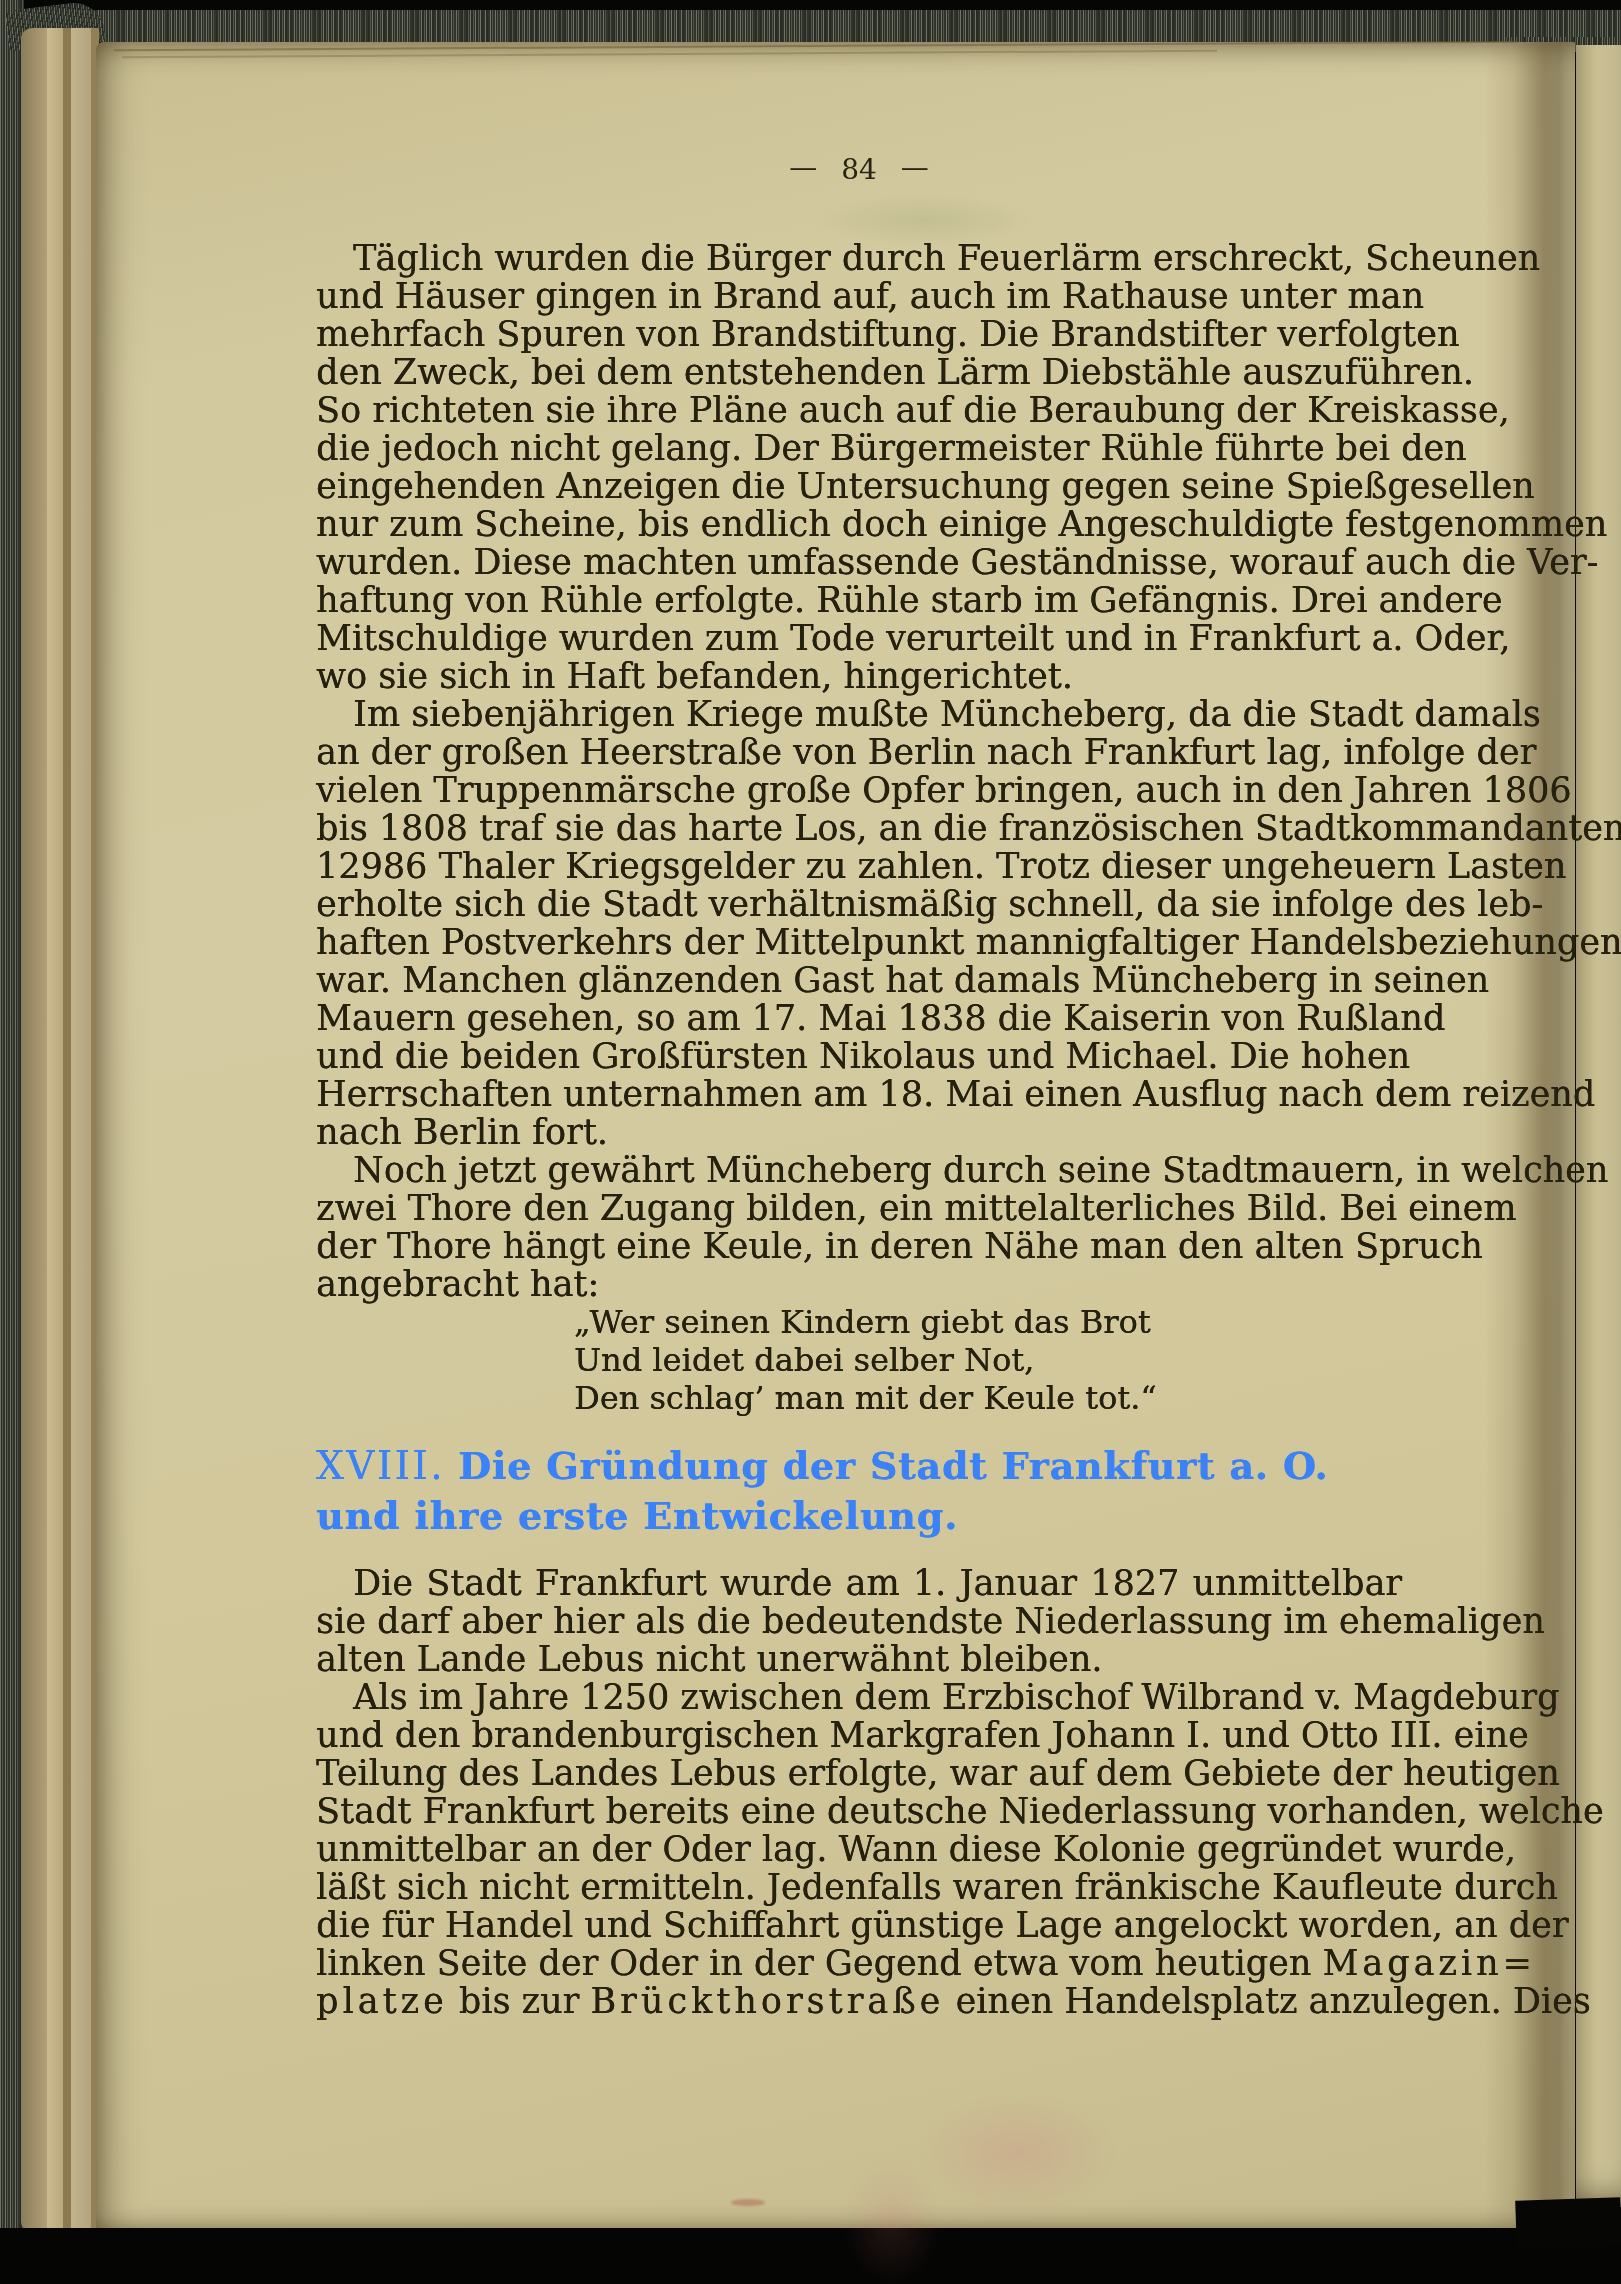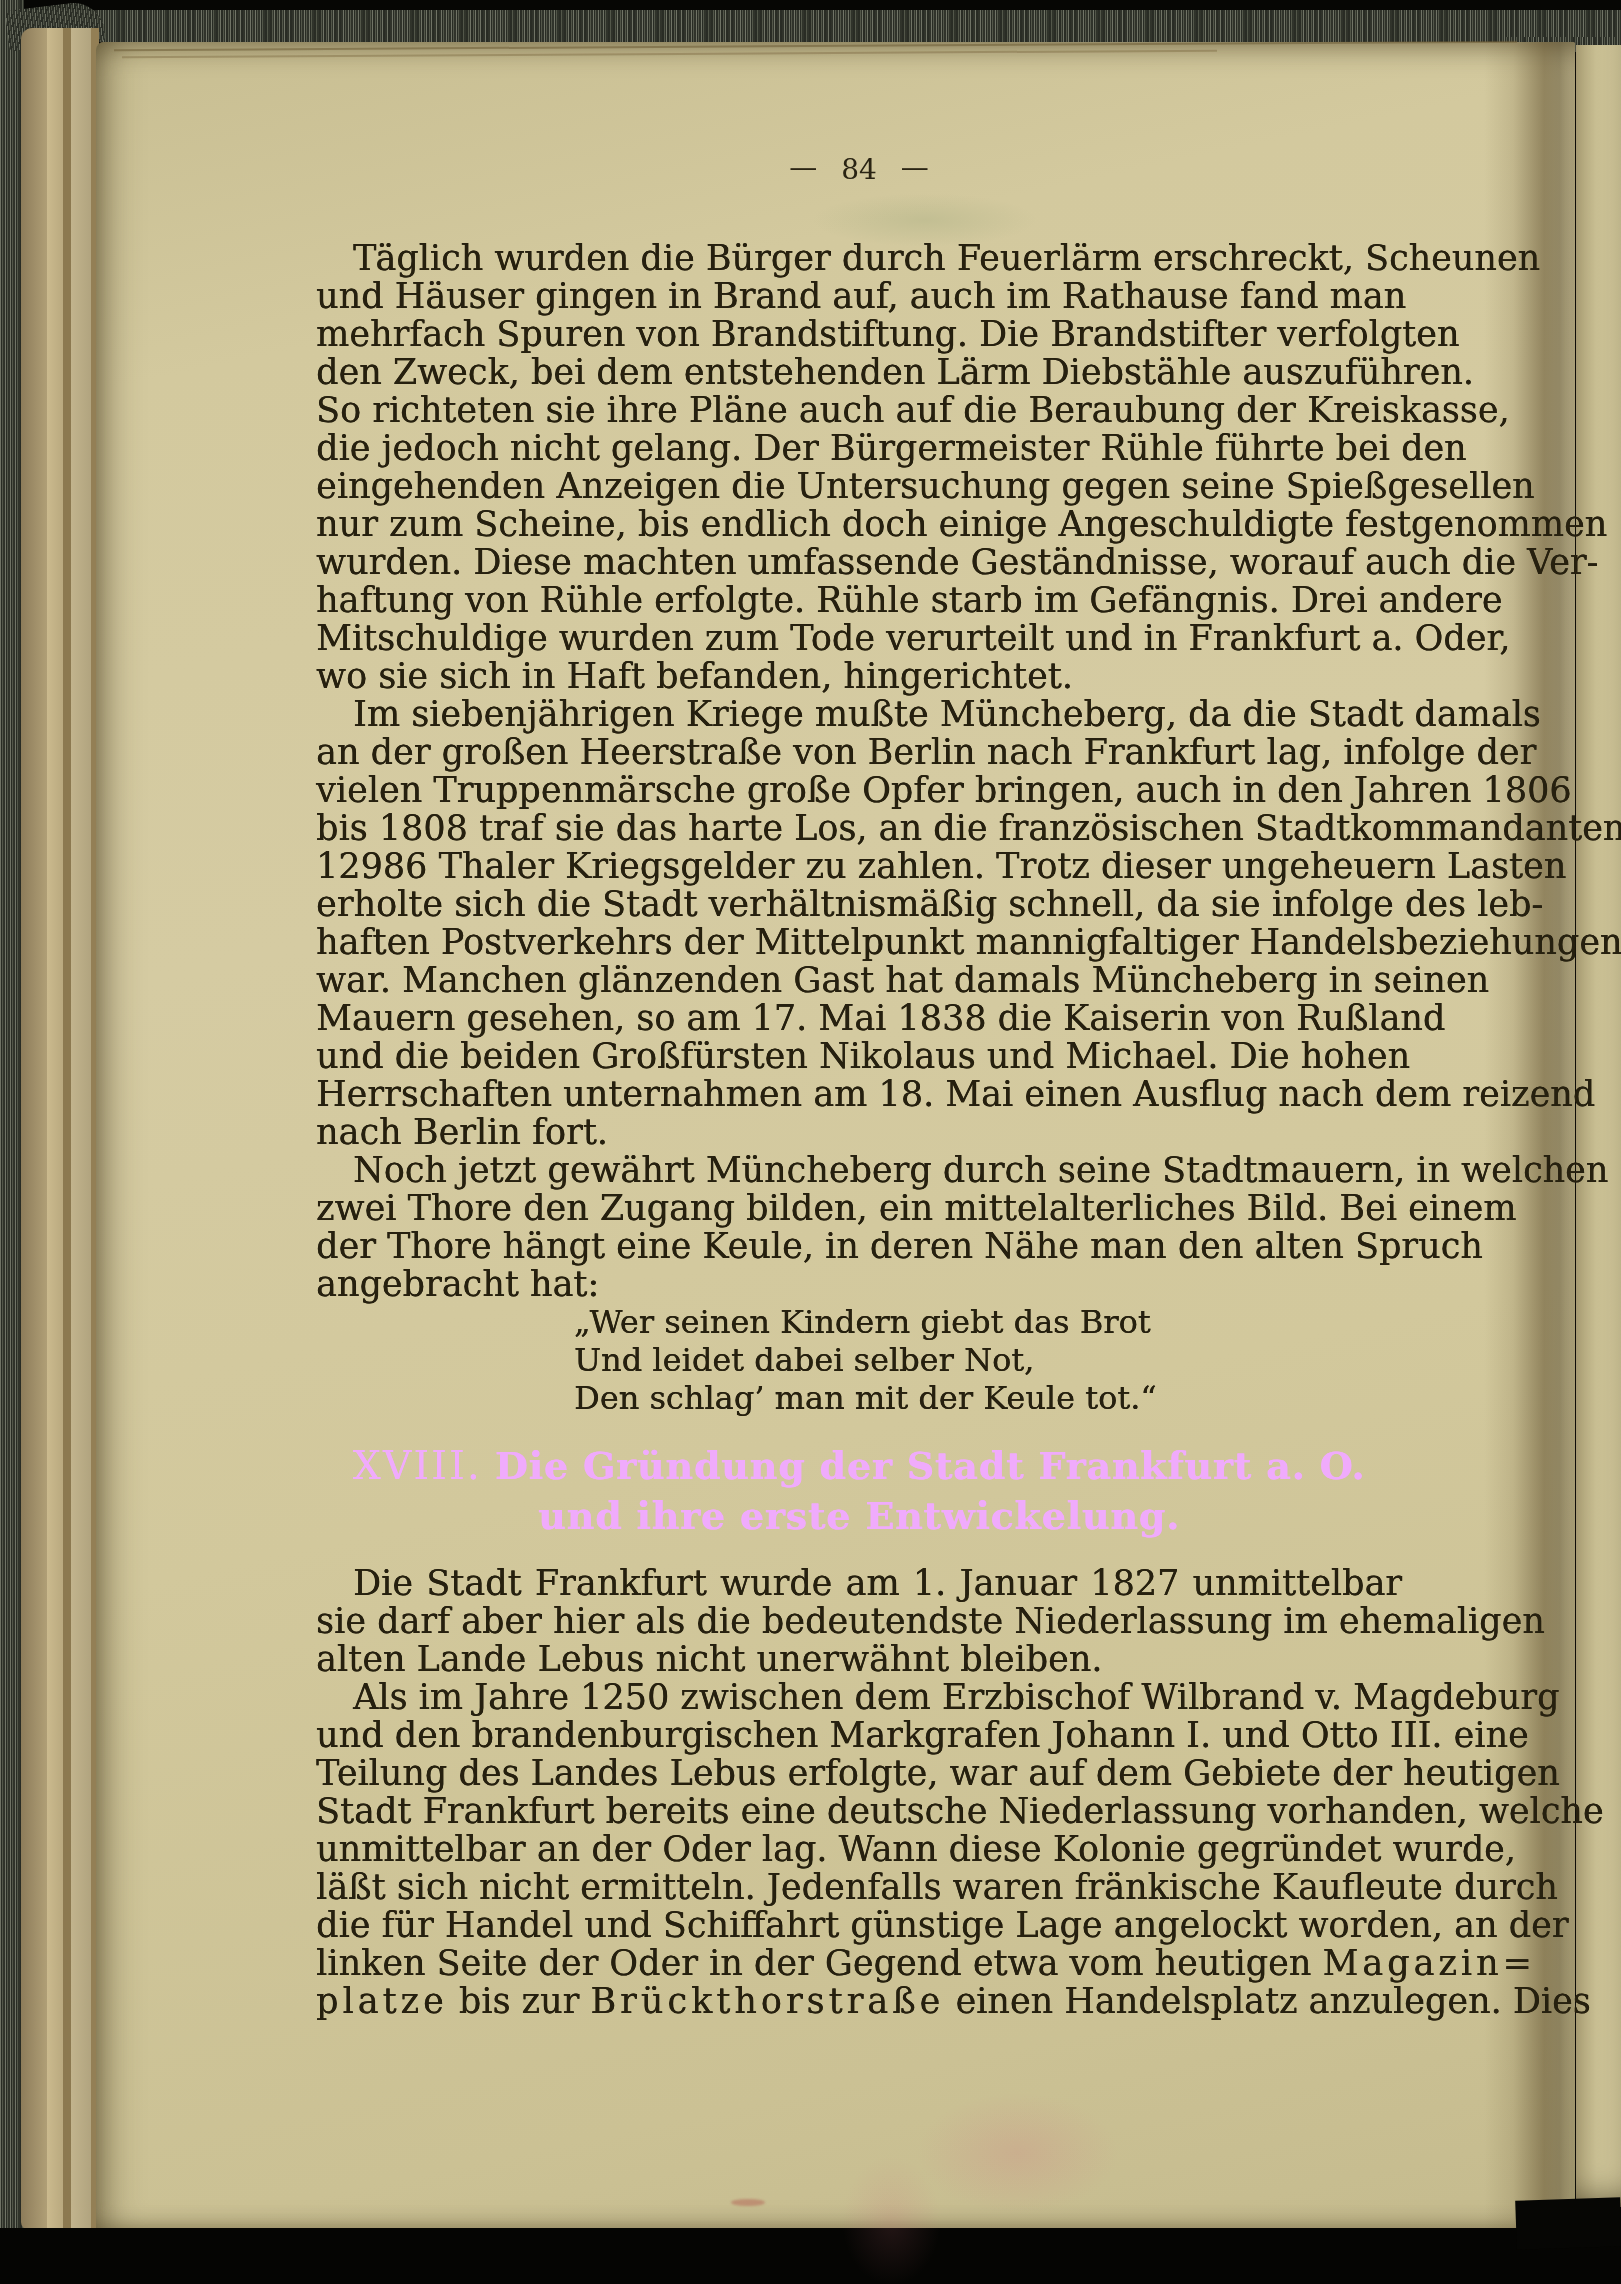--- a/index.html
+++ b/index.html
@@ -74,21 +74,21 @@
     text-shadow:0.3px 0 0 currentColor;}
   #paras-top{margin-top:50px;}
   .tline{text-align:justify;text-align-last:justify;white-space:nowrap;}
   .tline.lastline{text-align-last:left;}
   .tline.firstline{text-indent:37px;}
   .sperr{letter-spacing:4px;}
 
   .poem{margin-left:258px;margin-top:0;font-size:32px;line-height:38px;
     text-shadow:0.3px 0 0 currentColor;}
 
-  .chapter-heading{margin:24px 0 0 0;text-align:center;color:#f0abfc;font-weight:bold;}
+  .chapter-heading{margin:24px 0 0 0;color:#3b82f6;font-weight:bold;}
   .h-line{font-size:38px;line-height:50px;letter-spacing:0.8px;
     text-shadow:0.5px 0 0 currentColor;}
   .h-numeral{font-weight:normal;letter-spacing:2.4px;margin-right:13px;font-size:39px;
     text-shadow:0.2px 0 0 currentColor;}
   #paras-bottom{margin-top:23px;}
 </style>
 </head>
 <body>
 
 <div id="screen">
@@ -120,21 +120,21 @@
 
   <div class="text-area">
 
     <div class="pageno">
       <span class="dash">—</span><span>84</span><span class="dash">—</span>
     </div>
 
     <div id="paras-top" class="bodytext">
         <div>
           <div class="tline firstline">Täglich wurden die Bürger durch Feuerlärm erschreckt, Scheunen</div>
-          <div class="tline">und Häuser gingen in Brand auf, auch im Rathause fand man</div>
+          <div class="tline">und Häuser gingen in Brand auf, auch im Rathause unter man</div>
           <div class="tline">mehrfach Spuren von Brandstiftung. Die Brandstifter verfolgten</div>
           <div class="tline">den Zweck, bei dem entstehenden Lärm Diebstähle auszuführen.</div>
           <div class="tline">So richteten sie ihre Pläne auch auf die Beraubung der Kreiskasse,</div>
           <div class="tline">die jedoch nicht gelang. Der Bürgermeister Rühle führte bei den</div>
           <div class="tline">eingehenden Anzeigen die Untersuchung gegen seine Spießgesellen</div>
           <div class="tline">nur zum Scheine, bis endlich doch einige Angeschuldigte festgenommen</div>
           <div class="tline">wurden. Diese machten umfassende Geständnisse, worauf auch die Ver-</div>
           <div class="tline">haftung von Rühle erfolgte. Rühle starb im Gefängnis. Drei andere</div>
           <div class="tline">Mitschuldige wurden zum Tode verurteilt und in Frankfurt a. Oder,</div>
           <div class="tline lastline">wo sie sich in Haft befanden, hingerichtet.</div>

